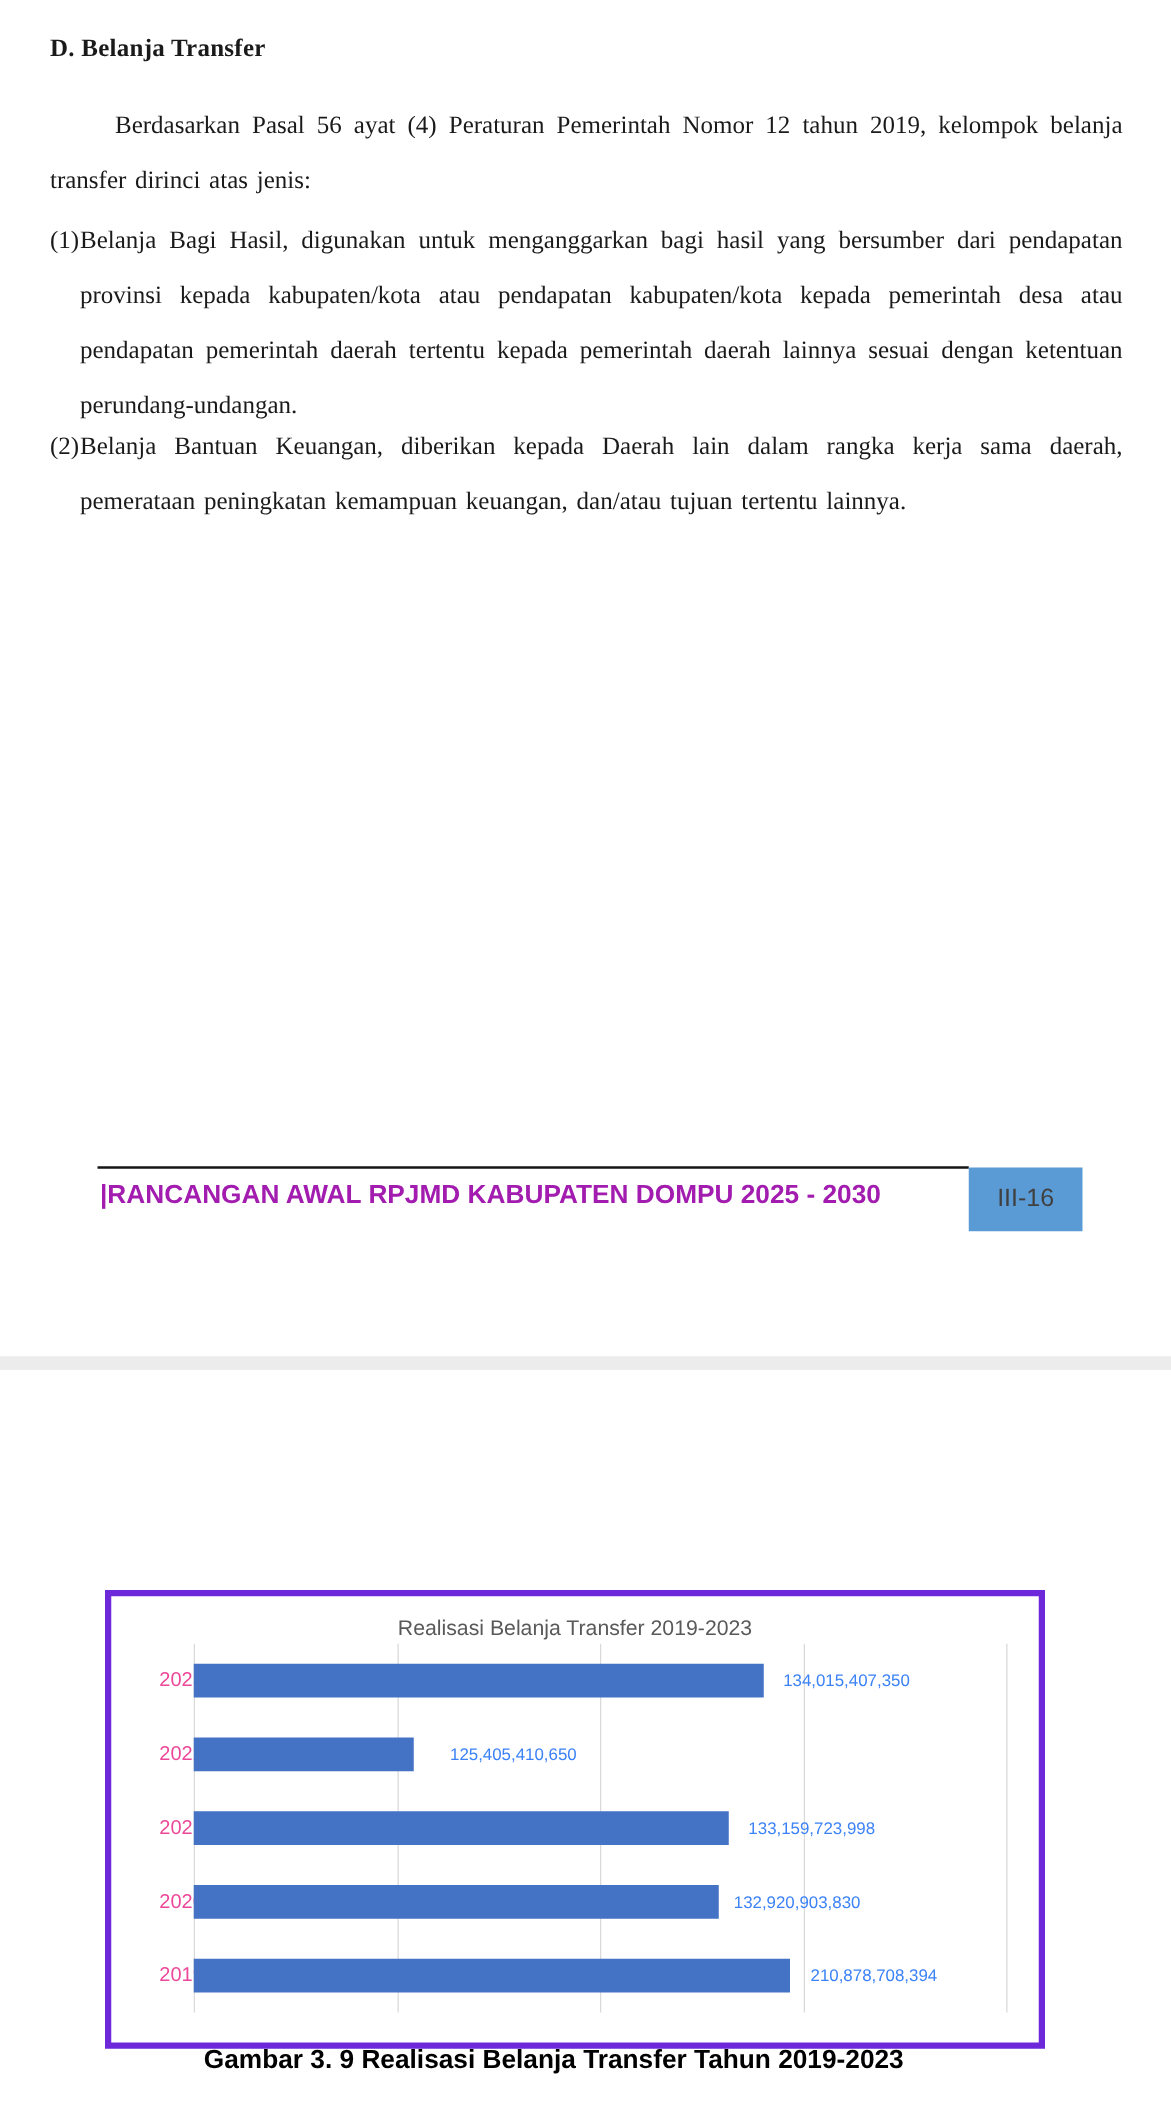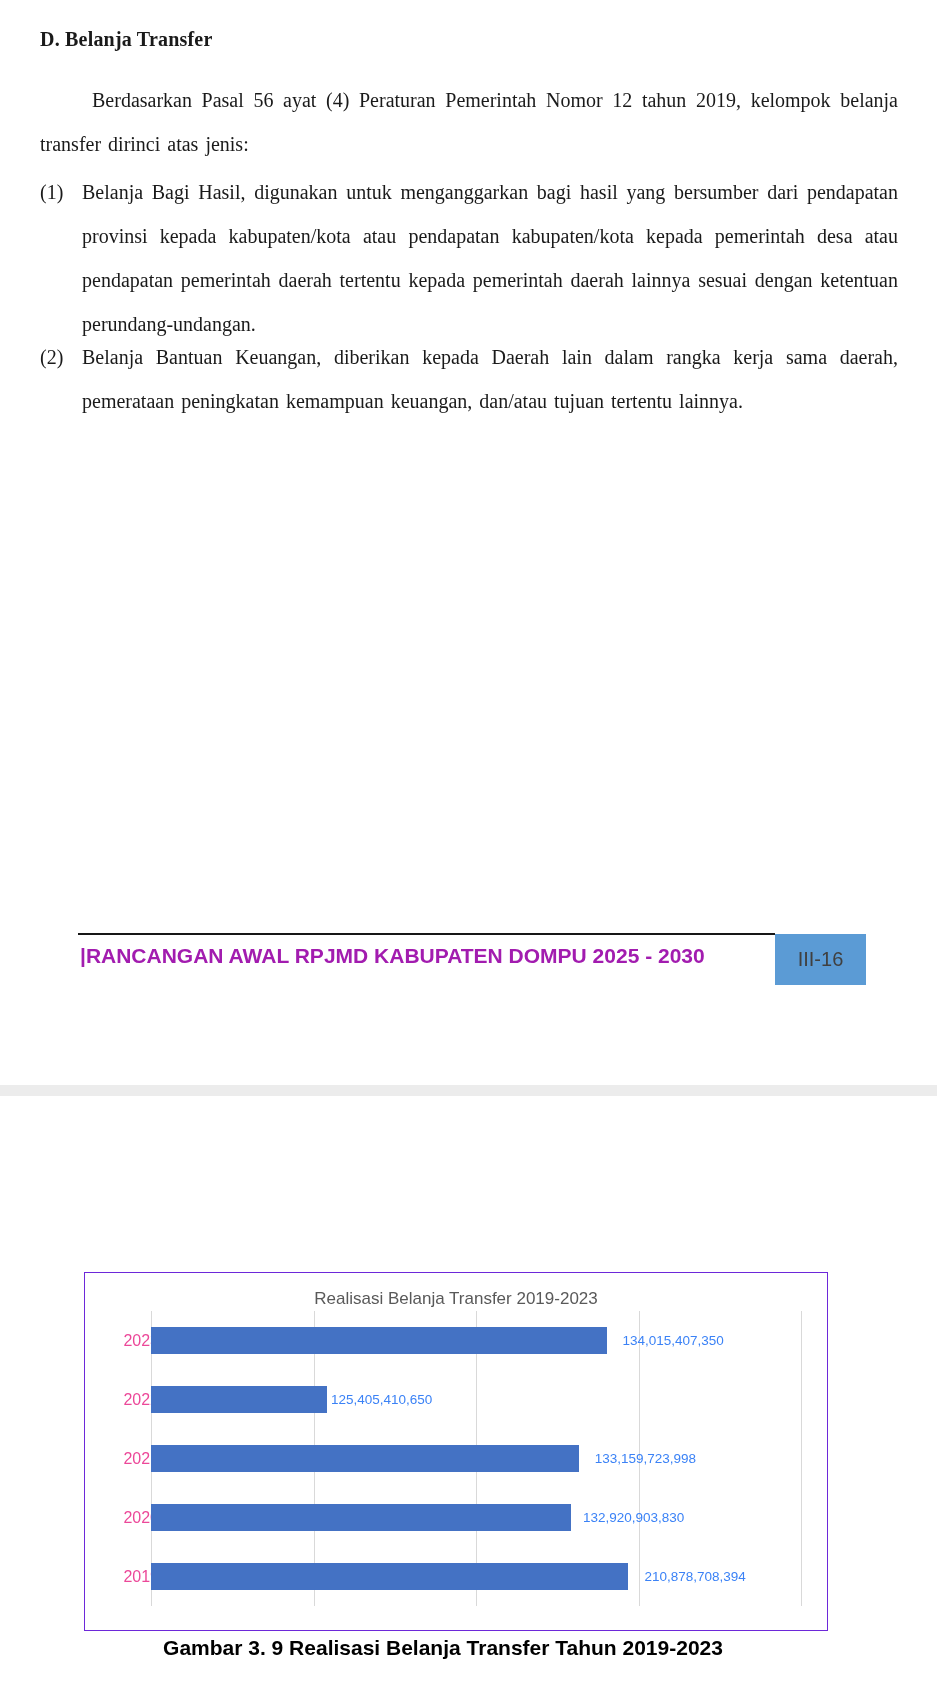--- a/index.html
+++ b/index.html
@@ -7,37 +7,37 @@
         font-family:"Liberation Serif", serif;color:#1a1a1a;border-radius:22px;}
 
   
   .doc-block{position:absolute;left:40px;width:858px;font-size:20px;line-height:44px;
              text-align:justify;word-spacing:2px;}
   .heading{position:absolute;left:40px;top:28px;font-size:20px;font-weight:bold;
            letter-spacing:.2px;}
   .indent-first{text-indent:52px;}
   .list-item{position:absolute;left:40px;width:858px;}
   .list-num{position:absolute;left:0;top:0;font-size:20px;line-height:44px;}
-  .list-text{margin-left:42px;font-size:20px;line-height:44px;text-align:justify;word-spacing:2px;}
+  .list-text{margin-left:24px;font-size:20px;line-height:44px;text-align:justify;word-spacing:2px;}
 
   
   .footer-rule{position:absolute;left:78px;top:933px;width:697px;height:2px;background:#161616;}
   .footer-title{position:absolute;left:80px;top:944px;width:690px;
                 font-family:"Liberation Sans", sans-serif;font-weight:bold;
                 font-size:21px;letter-spacing:0px;color:#a21caf;white-space:nowrap;}
   .page-badge{position:absolute;left:775px;top:934px;width:91px;height:51px;
               display:flex;align-items:center;justify-content:center;
               font-family:"Liberation Sans", sans-serif;font-size:20px;color:#404040;}
 
   
   .page-sep{position:absolute;left:0;top:1085px;width:937px;height:11px;background:#ececec;}
 
   
   .chart-box{position:absolute;left:84px;top:1272px;width:742px;height:357px;
-             background:#fff;border:1px solid #6d28d9;
+             background:#fff;border:5px solid #6d28d9;
              font-family:"Liberation Sans", sans-serif;}
   .chart-title{position:absolute;left:0;top:16px;width:100%;text-align:center;
                font-size:17px;color:#595959;}
   .gridline{position:absolute;top:38px;height:295px;width:1px;background:#d9d9d9;}
   .chart-row{position:absolute;left:0;width:100%;height:59px;}
   .year-label{position:absolute;left:24px;top:0;width:50px;height:59px;
               display:flex;align-items:center;justify-content:flex-end;
               font-size:16px;color:#ec4899;}
   .bar{position:absolute;left:66px;top:16px;height:27px;background:#4472c4;}
   .value-label{position:absolute;top:0;height:59px;display:flex;align-items:center;
@@ -81,21 +81,21 @@
         <div class="gridline" style="left: 553.5px;"></div>
         <div class="gridline" style="left: 716px;"></div>
         <div class="chart-row" style="top: 38px;">
           <div class="year-label">2023</div>
           <div class="bar" style="width: 455.501px; background: rgb(68, 114, 196);"></div>
           <div class="value-label" style="left: 537.501px;">134,015,407,350</div>
         </div>
         <div class="chart-row" style="top: 97px;">
           <div class="year-label">2022</div>
           <div class="bar" style="width: 175.676px; background: rgb(68, 114, 196);"></div>
-          <div class="value-label" style="left: 246px; text-align: center;">125,405,410,650</div>
+          <div class="value-label" style="left: 271px; text-align: center;">125,405,410,650</div>
         </div>
         <div class="chart-row" style="top: 156px;">
           <div class="year-label">2021</div>
           <div class="bar" style="width: 427.691px; background: rgb(68, 114, 196);"></div>
           <div class="value-label" style="left: 509.691px;">133,159,723,998</div>
         </div>
         <div class="chart-row" style="top: 215px;">
           <div class="year-label">2020</div>
           <div class="bar" style="width: 419.929px; background: rgb(68, 114, 196);"></div>
           <div class="value-label" style="left: 498px; text-align: center;">132,920,903,830</div>

